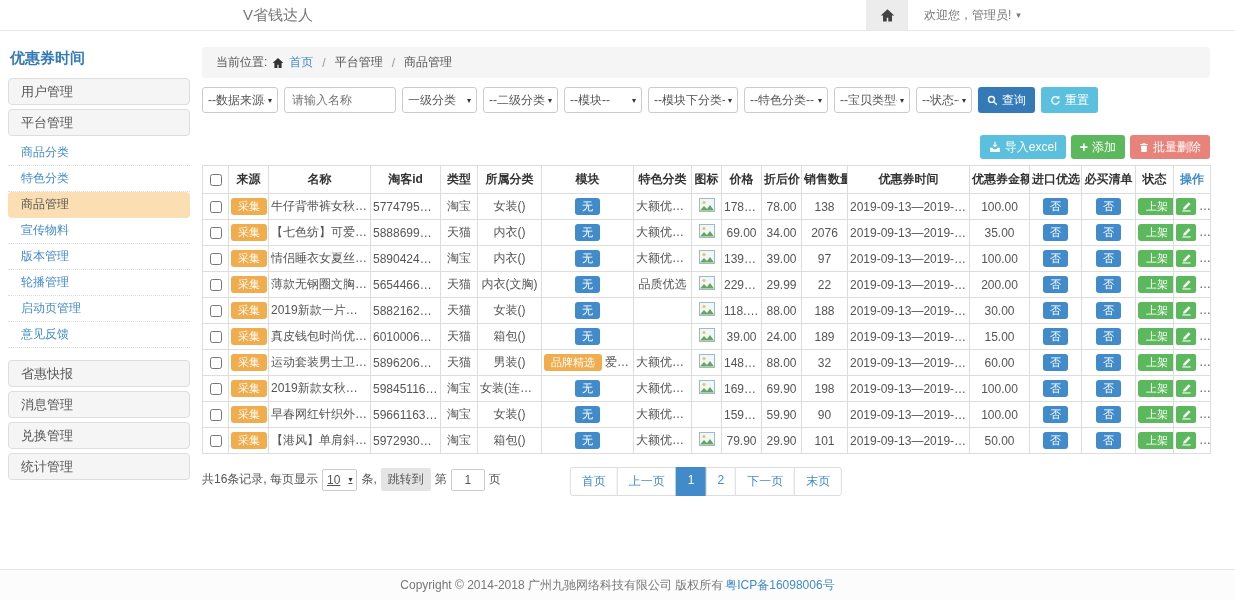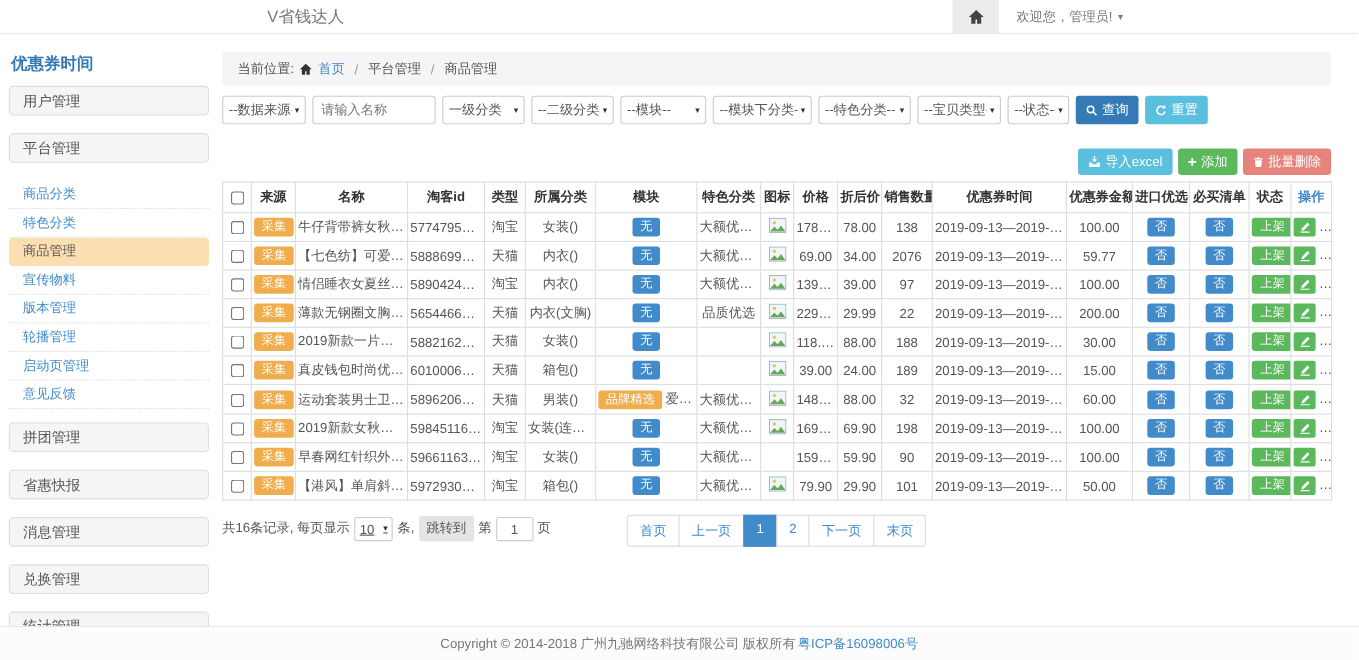--- a/index.html
+++ b/index.html
@@ -13,21 +13,21 @@
   .topbar { height:31px; border-bottom:1px solid #e7e7e7; display:flex; align-items:center; background:#fff; position:relative; }
   .brand { margin-left:243px; font-size:15px; color:#777; }
   .top-right { position:absolute; left:866px; top:0; height:30px; display:flex; align-items:center; }
   .home-btn { width:42px; height:30px; background:#ececec; display:flex; align-items:center; justify-content:center; cursor:pointer; }
   .welcome { font-size:12px; color:#777; margin-left:16px; cursor:pointer; display:flex; align-items:center; gap:5px; white-space:nowrap; }
   .caret { font-size:9px; color:#777; }
   
   .layout { display:flex; align-items:flex-start; }
   .sidebar { width:182px; margin-left:8px; padding-top:14px; }
   .side-title { color:#337ab7; font-size:15px; font-weight:bold; padding:4px 2px 10px; }
-  .side-group { background:#f5f5f5; border:1px solid #ddd; border-radius:4px; padding:5px 12px; margin-bottom:16px;
+  .side-group { background:#f5f5f5; border:1px solid #ddd; border-radius:4px; padding:5px 12px; margin-bottom:4px;
                 font-size:13px; color:#555; cursor:pointer; line-height:15px; }
   .side-link { color:#428bca; font-size:12px; padding:6px 2px 6px 13px; border-bottom:1px dotted #ddd; cursor:pointer; line-height:13px; }
   .side-link.side-active { background:#fbdfb2; border-radius:4px; color:#555; border-bottom-color:transparent; }
   .side-link + .side-group { margin-top:12px; }
   .main { width:1008px; margin-left:12px; padding-top:16px; }
   
   .breadcrumb { background:#f5f5f5; border-radius:4px; padding:7px 14px; font-size:12px; color:#555; display:flex; align-items:center; gap:5px; }
   .bc-link { color:#428bca; text-decoration:none; cursor:pointer; }
   .bc-sep { color:#999; margin:0 4px; }
   
@@ -104,21 +104,20 @@
         <div class="side-group">用户管理</div>
         <div class="side-group">平台管理</div>
         <div class="side-link">商品分类</div>
         <div class="side-link">特色分类</div>
         <div class="side-link side-active">商品管理</div>
         <div class="side-link">宣传物料</div>
         <div class="side-link">版本管理</div>
         <div class="side-link">轮播管理</div>
         <div class="side-link">启动页管理</div>
         <div class="side-link">意见反馈</div>
-        <div class="side-group">拼团管理</div>
         <div class="side-group">省惠快报</div>
         <div class="side-group">消息管理</div>
         <div class="side-group">兑换管理</div>
         <div class="side-group">统计管理</div>
       </div>
   </div>
 
   <div class="main">
     <div class="breadcrumb">
       <span>当前位置:</span>
@@ -286,21 +285,21 @@
   <svg width="16" height="14" viewBox="0 0 16 14">
     <rect x="0.5" y="0.5" width="15" height="13" fill="#eef7fb" stroke="#9fb9c8"></rect>
     <circle cx="5" cy="4.5" r="1.6" fill="#f6c24e"></circle>
     <path d="M1 12.5l4-4.5 3 3 3-4 4 5.5z" fill="#6aa65a"></path>
   </svg>
 </td>
             <td>69.00</td>
             <td>34.00</td>
             <td>2076</td>
             <td>2019-09-13—2019-09-18</td>
-            <td>59.77</td>
+            <td>35.00</td>
             <td><span class="badge badge-blue">否</span></td>
             <td><span class="badge badge-blue">否</span></td>
             <td><span class="btn-status">上架</span></td>
             <td><span class="op-btn op-edit">
   <svg width="11" height="11" viewBox="0 0 16 16">
     <path d="M2 14.5h12" stroke="#fff" stroke-width="1.6"></path>
     <path d="M11.2 1.8l2.6 2.6L6.3 12l-3.2.7.7-3.2z" fill="#fff"></path>
   </svg>
 </span><span class="op-btn op-del">
   <svg width="10" height="11" viewBox="0 0 16 16">

